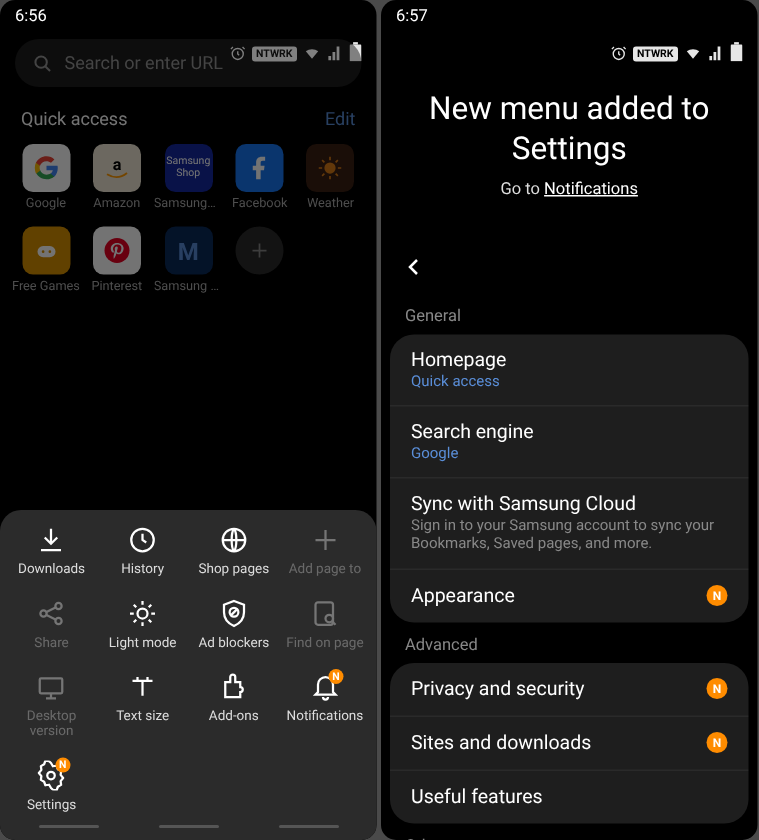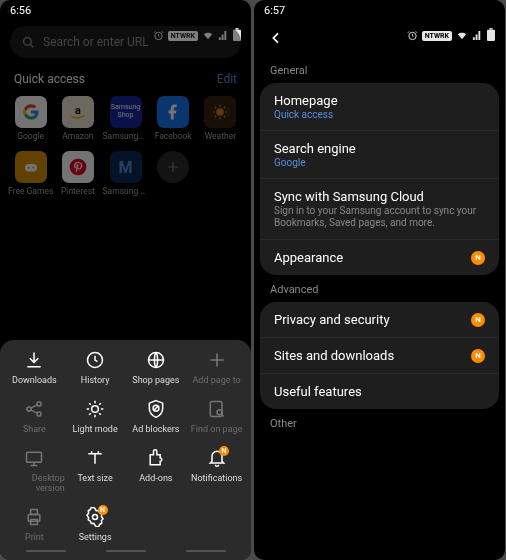--- a/index.html
+++ b/index.html
@@ -90,21 +90,21 @@
 .sheet-grid {
   display: grid;
   grid-template-columns: repeat(4, 1fr);
   row-gap: 14px;
 }
 .sheet-item {
   display: flex; flex-direction: column; align-items: center; gap: 5px;
   position: relative;
 }
 .sheet-item.disabled { opacity: 0.35; }
-.sheet-label { font-size: 9px; color: #ddd; text-align: right; }
+.sheet-label { font-size: 9px; color: #ddd; text-align: center; }
 .dot {
   position: absolute; top: -2px; right: 18px;
   width: 10px; height: 10px; border-radius: 50%;
   background: #ff8c00; color: #fff; font-size: 7px;
   display: flex; align-items: center; justify-content: center;
   font-weight: bold;
 }
 .navbar {
   display: flex; justify-content: center; gap: 40px;
   padding-top: 8px;
@@ -357,28 +357,20 @@
           <span class="sheet-label">Add-ons</span>
         </div>
       <div class="sheet-item">
           <svg width="20" height="20" viewBox="0 0 24 24" fill="none" stroke="#fff" stroke-width="1.8">
             <path d="M6 16V10a6 6 0 1112 0v6l2 2H4l2-2zM10 20a2 2 0 004 0"></path>
           </svg>
           <div class="dot">N</div>
           <span class="sheet-label">Notifications</span>
         </div>
 
-      <div class="sheet-item disabled">
-          <svg width="20" height="20" viewBox="0 0 24 24" fill="none" stroke="#fff" stroke-width="1.8">
-            <rect x="5" y="9" width="14" height="8" rx="1"></rect>
-            <rect x="8" y="3" width="8" height="6"></rect>
-            <rect x="8" y="15" width="8" height="6"></rect>
-          </svg>
-          <span class="sheet-label">Print</span>
-        </div>
       <div class="sheet-item">
           <svg width="20" height="20" viewBox="0 0 24 24" fill="none" stroke="#fff" stroke-width="1.8">
             <circle cx="12" cy="12" r="3"></circle>
             <path d="M12 2l1.5 2.6 3-.4 1 2.8 2.6 1.5-.4 3 2 2.5-2 2.5.4 3-2.6 1.5-1 2.8-3-.4L12 22l-1.5-2.6-3 .4-1-2.8L3.9 15.5l.4-3-2-2.5 2-2.5-.4-3L6.5 3l1-2.8 3 .4L12 2z" stroke-linejoin="round"></path>
           </svg>
           <div class="dot">N</div>
           <span class="sheet-label">Settings</span>
         </div>
     </div>
     <div class="navbar">
@@ -404,20 +396,24 @@
       <svg width="11" height="11" viewBox="0 0 24 24" fill="#fff">
           <path d="M2 22h4v-6H2v6zm6 0h4V10H8v12zm6 0h4V2h-4v20z"></path>
         </svg>
       <svg width="8" height="13" viewBox="0 0 10 16" fill="#fff">
           <rect x="0" y="2" width="10" height="14" rx="1"></rect>
           <rect x="3" y="0" width="4" height="2"></rect>
         </svg>
     </div>
   </div>
 
+  <div class="hero">
+    <h1>New menu added to Settings</h1>
+    <p><span>Go to </span><a>Notifications</a></p>
+  </div>
 
   <div class="back">
     <svg width="16" height="16" viewBox="0 0 24 24" fill="none" stroke="#fff" stroke-width="2.5">
         <path d="M15 5l-7 7 7 7"></path>
       </svg>
   </div>
 
   <div class="section-label">General</div>
   <div class="settings-list">
     <div class="setting-item">

